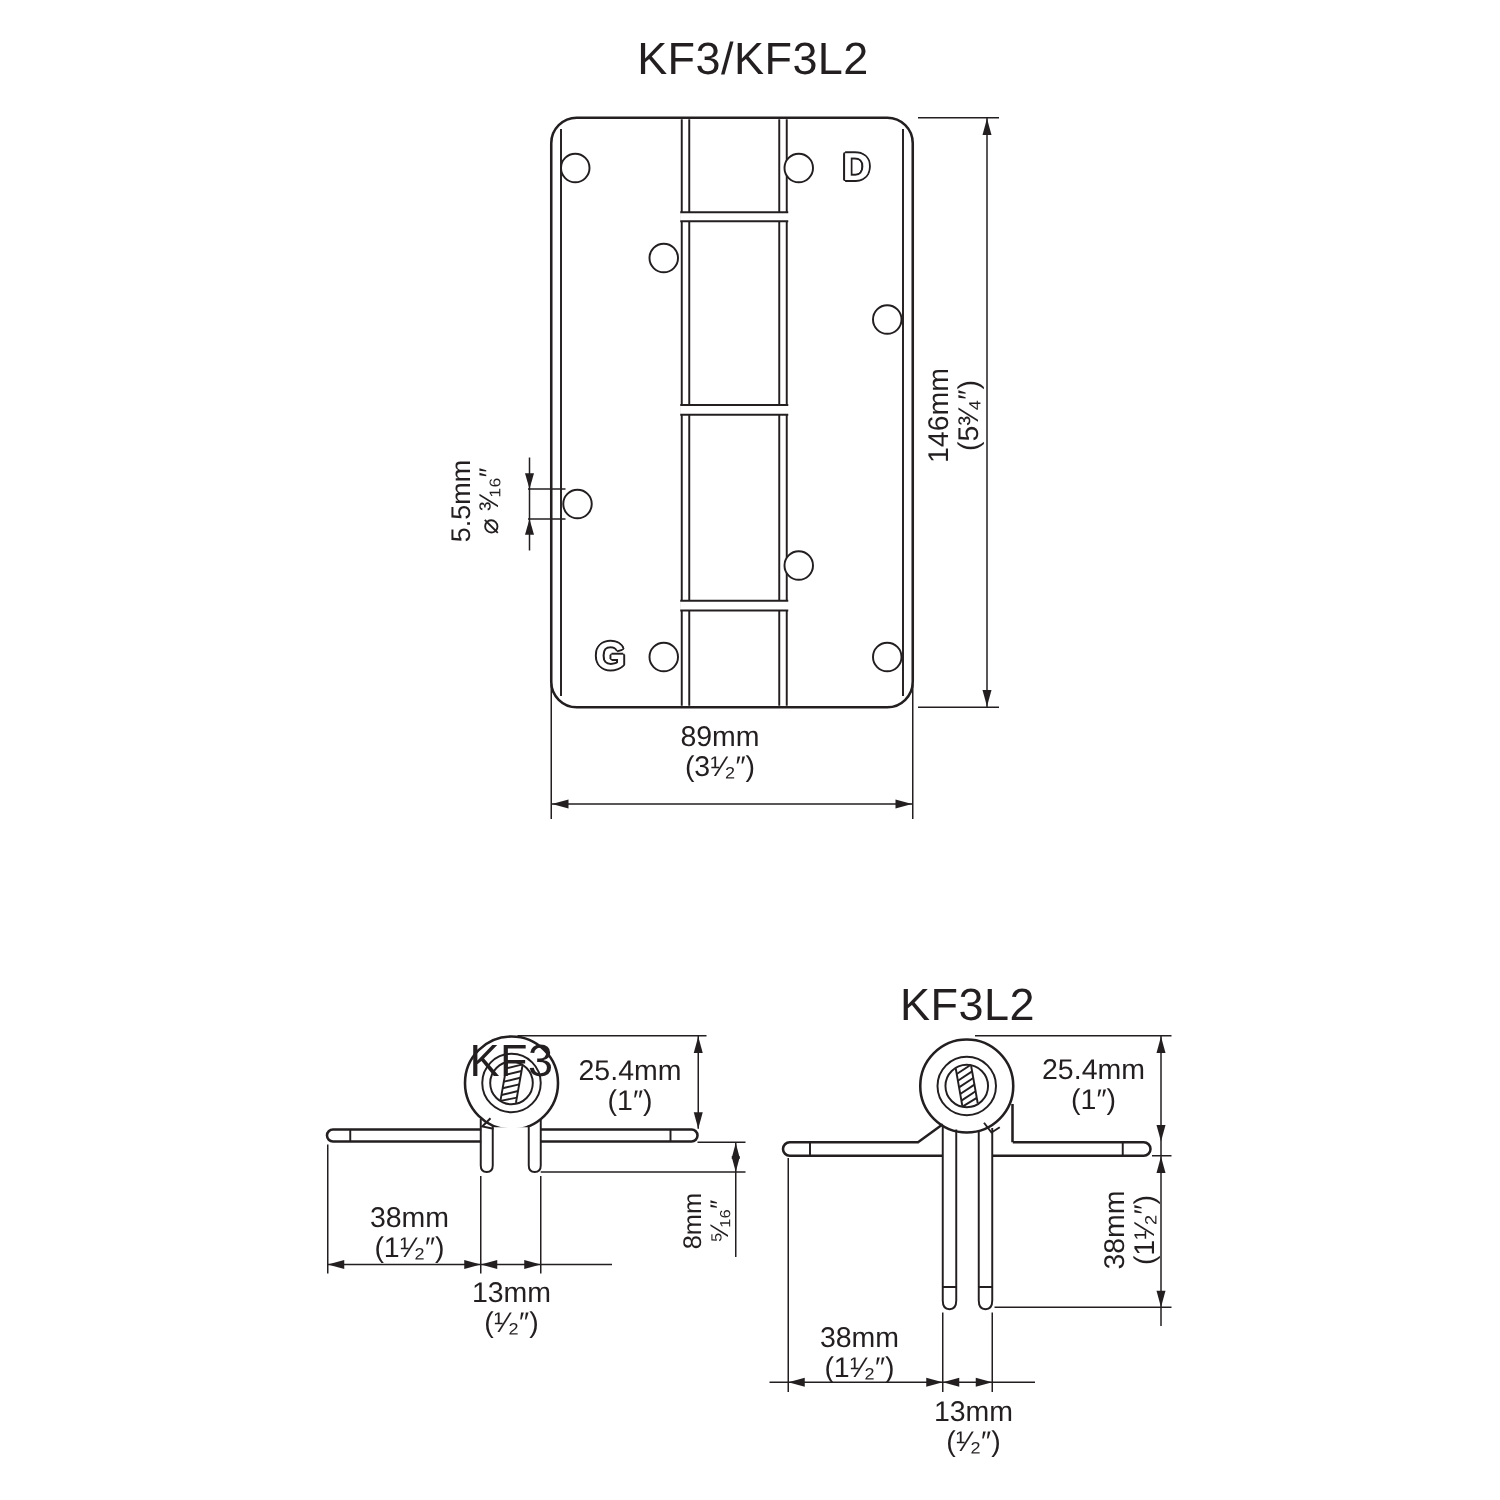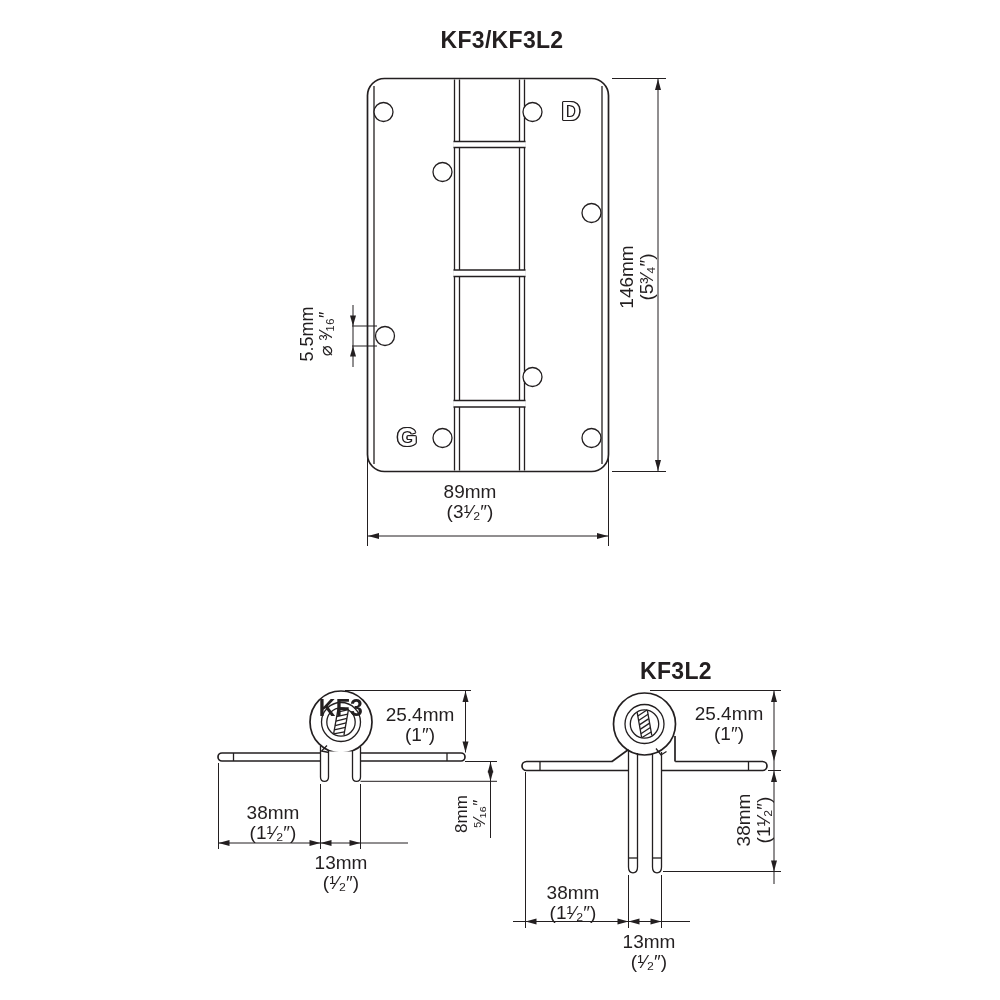--- a/index.html
+++ b/index.html
@@ -9,21 +9,21 @@
   .s1{stroke:#231f20;stroke-width:1.3;fill:none;}
   .s2{stroke:#231f20;stroke-width:1.7;fill:none;}
   .sw2{stroke:#231f20;stroke-width:1.7;fill:#ffffff;}
   .sw1{stroke:#231f20;stroke-width:1.3;fill:#ffffff;}
   .sd{stroke:#231f20;stroke-width:1;fill:none;}
   .msk{fill:#ffffff;stroke:none;}
   .ah{fill:#231f20;stroke:none;}
   .lbl{position:absolute;font-size:19px;line-height:20px;text-align:center;white-space:nowrap;
        transform:translate(-50%,-50%);}
   .rot{transform:translate(-50%,-50%) rotate(-90deg);}
-  .title{font-size:23px;font-weight:700;letter-spacing:.3px;}
+  .title{font-size:30px;font-weight:400;letter-spacing:.3px;}
   .small{font-size:18px;line-height:19px;}
   .tiny{font-size:17px;line-height:18px;}
   .logo{font-size:26px;font-weight:700;color:#ffffff;letter-spacing:0;
         text-shadow:1.3px 0 #231f20,-1.3px 0 #231f20,0 1.3px #231f20,0 -1.3px #231f20,
         .9px .9px #231f20,-.9px -.9px #231f20,.9px -.9px #231f20,-.9px .9px #231f20;}
 </style>
 </head>
 <body>
 
 <div id="stage">
@@ -182,21 +182,21 @@
   <div class="lbl title" style="left:502px;top:40px">KF3/KF3L2</div>
 
   <div class="lbl logo" style="left:571px;top:111px">D</div>
   <div class="lbl logo" style="left:407px;top:437px">G</div>
 
   <div class="lbl rot" style="left:637px;top:277px">
     <div>146mm</div>
     <div>(5³⁄₄″)</div>
   </div>
 
-  <div class="lbl" style="left:470px;top:502px">
+  <div class="lbl" style="left:480px;top:502px">
     <div>89mm</div>
     <div>(3¹⁄₂″)</div>
   </div>
 
   <div class="lbl rot small" style="left:317px;top:334px">
     <div>5.5mm</div>
     <div>⌀ ³⁄₁₆″</div>
   </div>
 
   <div class="lbl title" style="left:341px;top:708px">KF3</div>
@@ -214,21 +214,21 @@
   <div class="lbl" style="left:341px;top:873px">
     <div>13mm</div>
     <div>(¹⁄₂″)</div>
   </div>
 
   <div class="lbl rot tiny" style="left:471px;top:814px">
     <div>8mm</div>
     <div>⁵⁄₁₆″</div>
   </div>
 
-  <div class="lbl title" style="left:676px;top:671px">KF3L2</div>
+  <div class="lbl title" style="left:645px;top:671px">KF3L2</div>
 
   <div class="lbl" style="left:729px;top:724px">
     <div>25.4mm</div>
     <div>(1″)</div>
   </div>
 
   <div class="lbl rot" style="left:754px;top:820px">
     <div>38mm</div>
     <div>(1¹⁄₂″)</div>
   </div>

